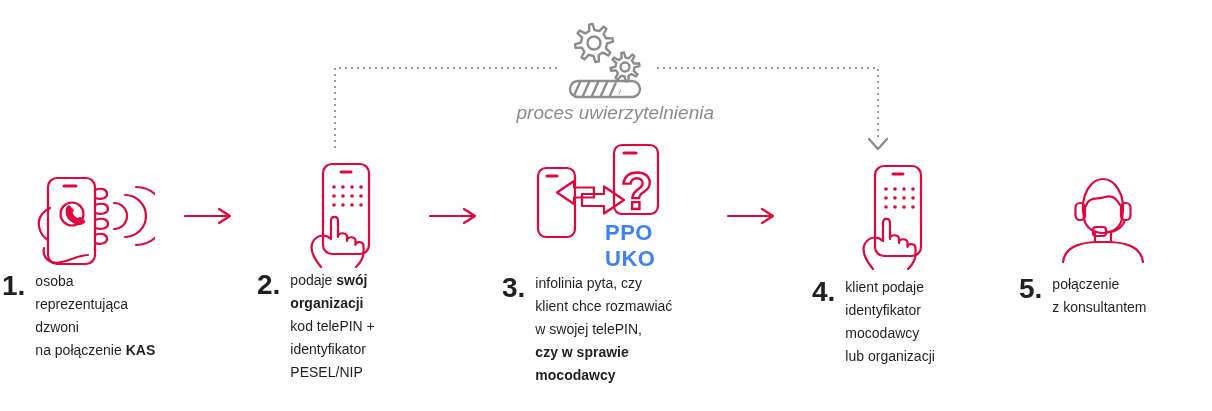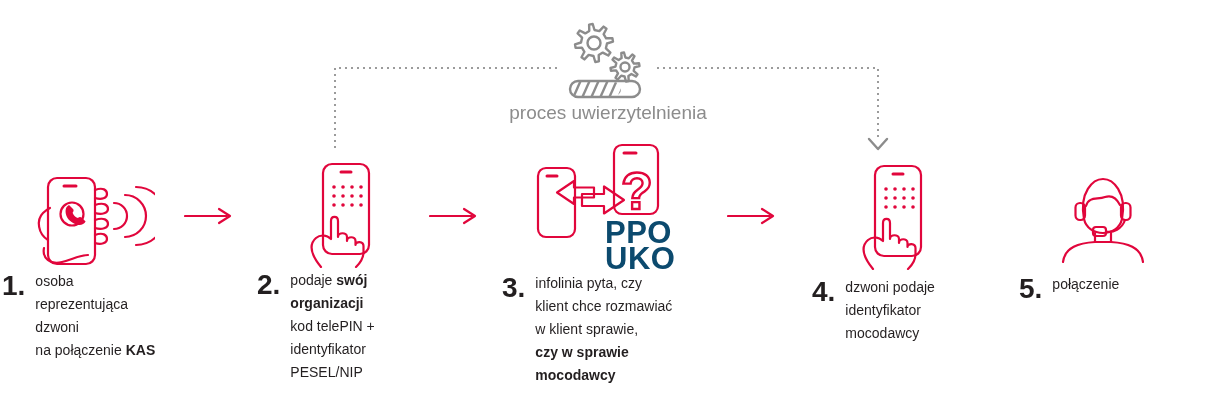--- a/index.html
+++ b/index.html
@@ -6,35 +6,35 @@
   #canvas{
     position:relative;width:1212px;height:411px;background:#ffffff;overflow:hidden;
     font-family:"Liberation Sans", sans-serif;color:#231f20;
   }
   .abs{position:absolute;}
   svg{display:block;}
   
   #connector{left:0;top:0;width:1212px;height:411px;z-index:0;}
   
   #gears-box{left:557px;top:10px;width:100px;height:95px;background:#fff;z-index:2;}
-  #auth-label{left:502px;top:101px;width:212px;text-align:center;
-    font-size:19px;line-height:23px;color:#8c8c8c;z-index:2;}
+  #auth-label{left:502px;top:101px;width:212px;text-align:right;
+    font-size:19px;line-height:23px;color:#8c8c8c;z-index:2;font-style:italic;}
   
   .icon{z-index:1;}
   #icon1{left:30px;top:162px;}
   #icon2{left:290px;top:160px;}
   #icon3{left:530px;top:140px;}
   #icon4{left:842px;top:162px;}
   #icon5{left:1053px;top:172px;}
   .flow-arrow{z-index:1;}
   #arrow1{left:184px;top:206px;}
   #arrow2{left:429px;top:206px;}
   #arrow3{left:727px;top:206px;}
   
-  #ppouko{left:605px;top:220px;color:#0c4a6e;font-size:31px;line-height:26px;
+  #ppouko{left:605px;top:220px;color:#3b82f6;font-size:22px;line-height:26px;
     font-weight:800;z-index:2;letter-spacing:0.5px;}
   
   .step-label{display:flex;align-items:flex-start;z-index:1;}
   .step-num{font-size:28px;font-weight:700;line-height:1;margin-right:10px;margin-top:2px;}
   .step-lines{font-size:14px;line-height:23px;}
   .line{white-space:nowrap;}
   .line b{font-weight:700;}
   #label1{left:2px;top:270px;}
   #label2{left:257px;top:269px;}
   #label3{left:502px;top:272px;}
@@ -208,35 +208,37 @@
       <div class="line"><span>identyfikator</span></div>
       <div class="line"><span>PESEL/NIP</span></div>
     </div>
   </div>
 
   <div id="label3" class="abs step-label">
     <div class="step-num">3.</div>
     <div class="step-lines">
       <div class="line"><span>infolinia pyta, czy</span></div>
       <div class="line"><span>klient chce rozmawiać</span></div>
-      <div class="line"><span>w klient sprawie,</span></div>
+      <div class="line"><span>w swojej telePIN,</span></div>
       <div class="line"><b>czy w sprawie</b></div>
       <div class="line"><b>mocodawcy</b></div>
     </div>
   </div>
 
   <div id="label4" class="abs step-label">
     <div class="step-num">4.</div>
     <div class="step-lines">
-      <div class="line"><span>dzwoni podaje</span></div>
+      <div class="line"><span>klient podaje</span></div>
       <div class="line"><span>identyfikator</span></div>
       <div class="line"><span>mocodawcy</span></div>
+      <div class="line"><span>lub organizacji</span></div>
     </div>
   </div>
 
   <div id="label5" class="abs step-label">
     <div class="step-num">5.</div>
     <div class="step-lines">
       <div class="line"><span>połączenie</span></div>
+      <div class="line"><span>z konsultantem</span></div>
     </div>
   </div>
 
 </div>
 
 </body></html>

